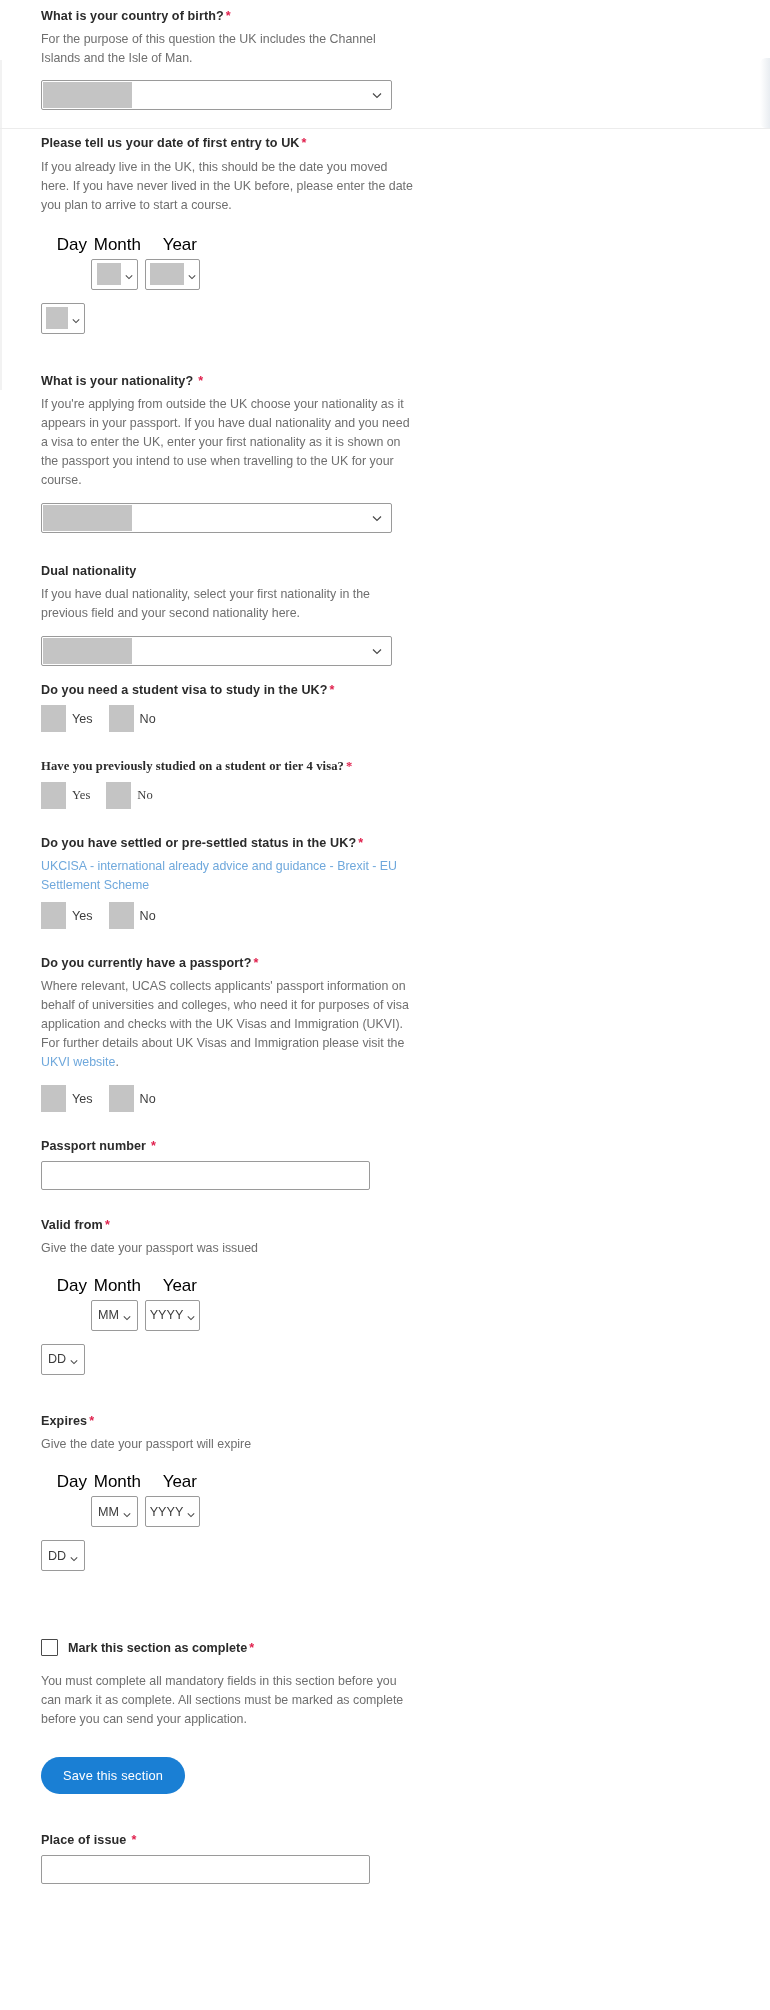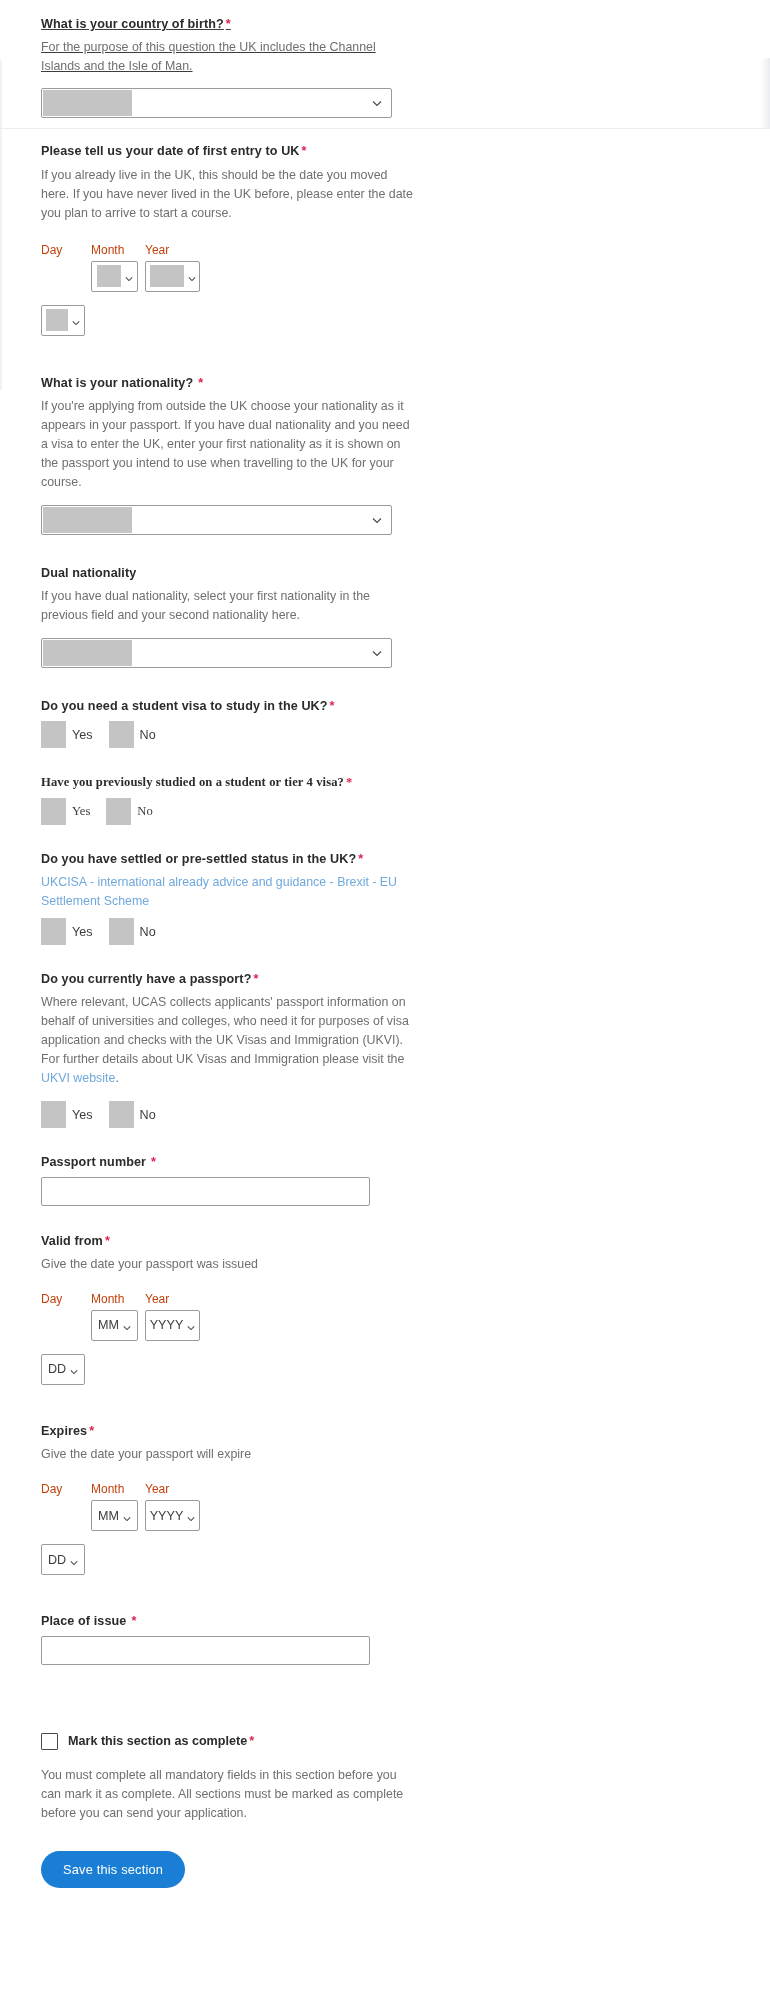--- a/index.html
+++ b/index.html
@@ -120,23 +120,24 @@
     width: 9px;
     height: 9px;
     pointer-events: none;
   }
   .caret svg { display: block; }
 
   
   .date-row { display: flex; gap: 0; margin-top: 4px; }
   .date-col { display: flex; flex-direction: column; }
   .date-head {
-    font-size: 12px;
-    color: #c2410c;
+    font-size: 17px;
+    color: #000000;
     margin-bottom: 4px;
+    text-align: right;
   }
   .date-head.day { width: 46px; }
   .date-head.month { width: 50px; }
   .date-head.year { width: 52px; }
 
   .dsel {
     height: 31px;
     border: 1px solid #9a9a9a;
     background: #fff;
     border-radius: 2px;
@@ -223,21 +224,21 @@
 </head>
 <body>
 
 <div class="page">
 
   <div class="left-rail"></div>
   <div class="right-edge"></div>
 
   <div class="form">
 
-    <div class="block" style="padding-top:16px;text-decoration:underline;">
+    <div class="block" style="padding-top:8px;">
       <div class="q-label">
         <span>What is your country of birth?</span><span class="req">*</span>
       </div>
       <p class="hint">For the purpose of this question the UK includes the Channel Islands and the Isle of Man.</p>
       <div style="height:12px"></div>
       <div class="select-wide">
         <span class="redact"></span>
         <span class="caret">
           <svg viewBox="0 0 10 10" width="10" height="10">
               <path d="M1 3 L5 7 L9 3" stroke="#4a4a4a" stroke-width="1.2" fill="none"></path>
@@ -314,21 +315,21 @@
       <div class="select-wide">
         <span class="redact"></span>
         <span class="caret">
           <svg viewBox="0 0 10 10" width="10" height="10">
               <path d="M1 3 L5 7 L9 3" stroke="#4a4a4a" stroke-width="1.2" fill="none"></path>
             </svg>
         </span>
       </div>
     </div>
 
-    <div class="block" style="margin-top:30px;">
+    <div class="block" style="margin-top:16px;">
       <div class="q-label">
         <span>Do you need a student visa to study in the UK?</span><span class="req">*</span>
       </div>
       <div class="radio-row">
         <span class="radio-box"></span>
         <span class="radio-label">Yes</span>
         <span class="radio-box"></span>
         <span class="radio-label">No</span>
       </div>
     </div>
@@ -461,32 +462,32 @@
             <span class="mini-caret">
               <svg viewBox="0 0 10 10" width="8" height="8">
                   <path d="M1 3 L5 7 L9 3" stroke="#4a4a4a" stroke-width="1.3" fill="none"></path>
                 </svg>
             </span>
           </div>
         </div>
       </div>
     </div>
 
-    <div class="block" style="margin-top:38px;">
-      <div class="q-label">
-        <span>Place of issue</span><span class="req" style="padding-left:5px;">*</span>
-      </div>
-      <input class="text-input" type="text" value="" style="">
-    </div>
-
     <div class="block" style="margin-top:68px;">
       <div class="check-row">
         <span class="checkbox"></span>
         <span class="check-label">
           <span>Mark this section as complete</span><span class="req">*</span>
         </span>
       </div>
       <p class="hint" style="max-width:370px; margin-top:16px;">You must complete all mandatory fields in this section before you can mark it as complete. All sections must be marked as complete before you can send your application.</p>
       <button class="save-btn">Save this section</button>
     </div>
 
+    <div class="block" style="margin-top:38px;">
+      <div class="q-label">
+        <span>Place of issue</span><span class="req" style="padding-left:5px;">*</span>
+      </div>
+      <input class="text-input" type="text" value="" style="">
+    </div>
+
   </div>
 </div>
 
 </body></html>

